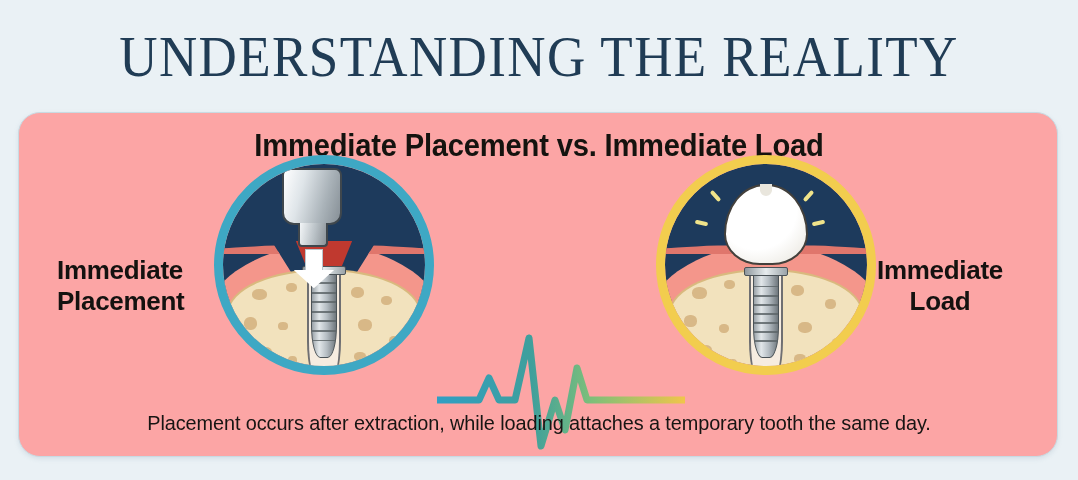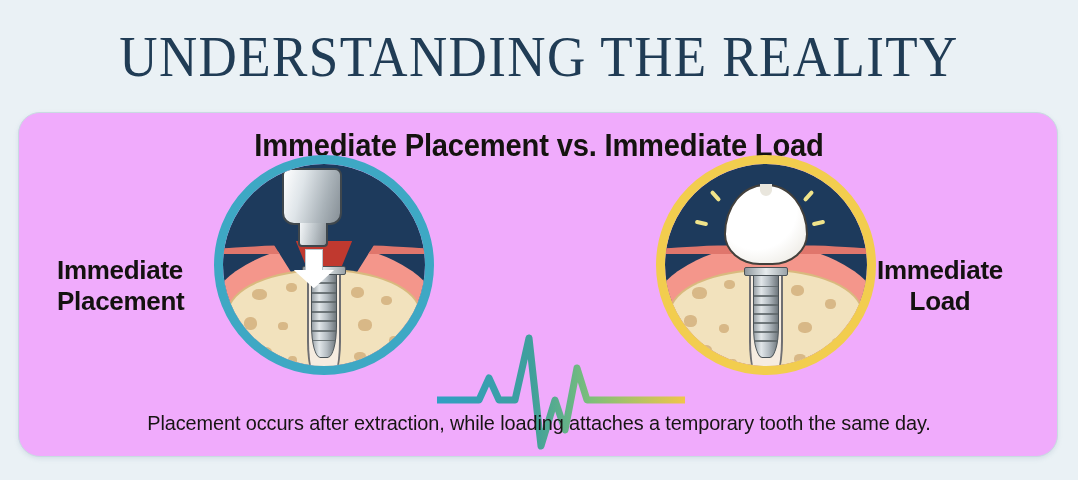--- a/index.html
+++ b/index.html
@@ -33,21 +33,21 @@
     user-select: none;
   }
 
   
   .card {
     position: absolute;
     left: 18px;
     top: 112px;
     width: 1040px;
     height: 345px;
-    background: #f0abfc;
+    background: #fca5a5;
     border: 1.5px solid #c9dae2;
     border-radius: 22px;
     box-sizing: border-box;
     box-shadow: 0 2px 4px rgba(150,175,190,0.25);
     overflow: hidden;
   }
 
   .card-heading {
     position: absolute;
     left: 0;

